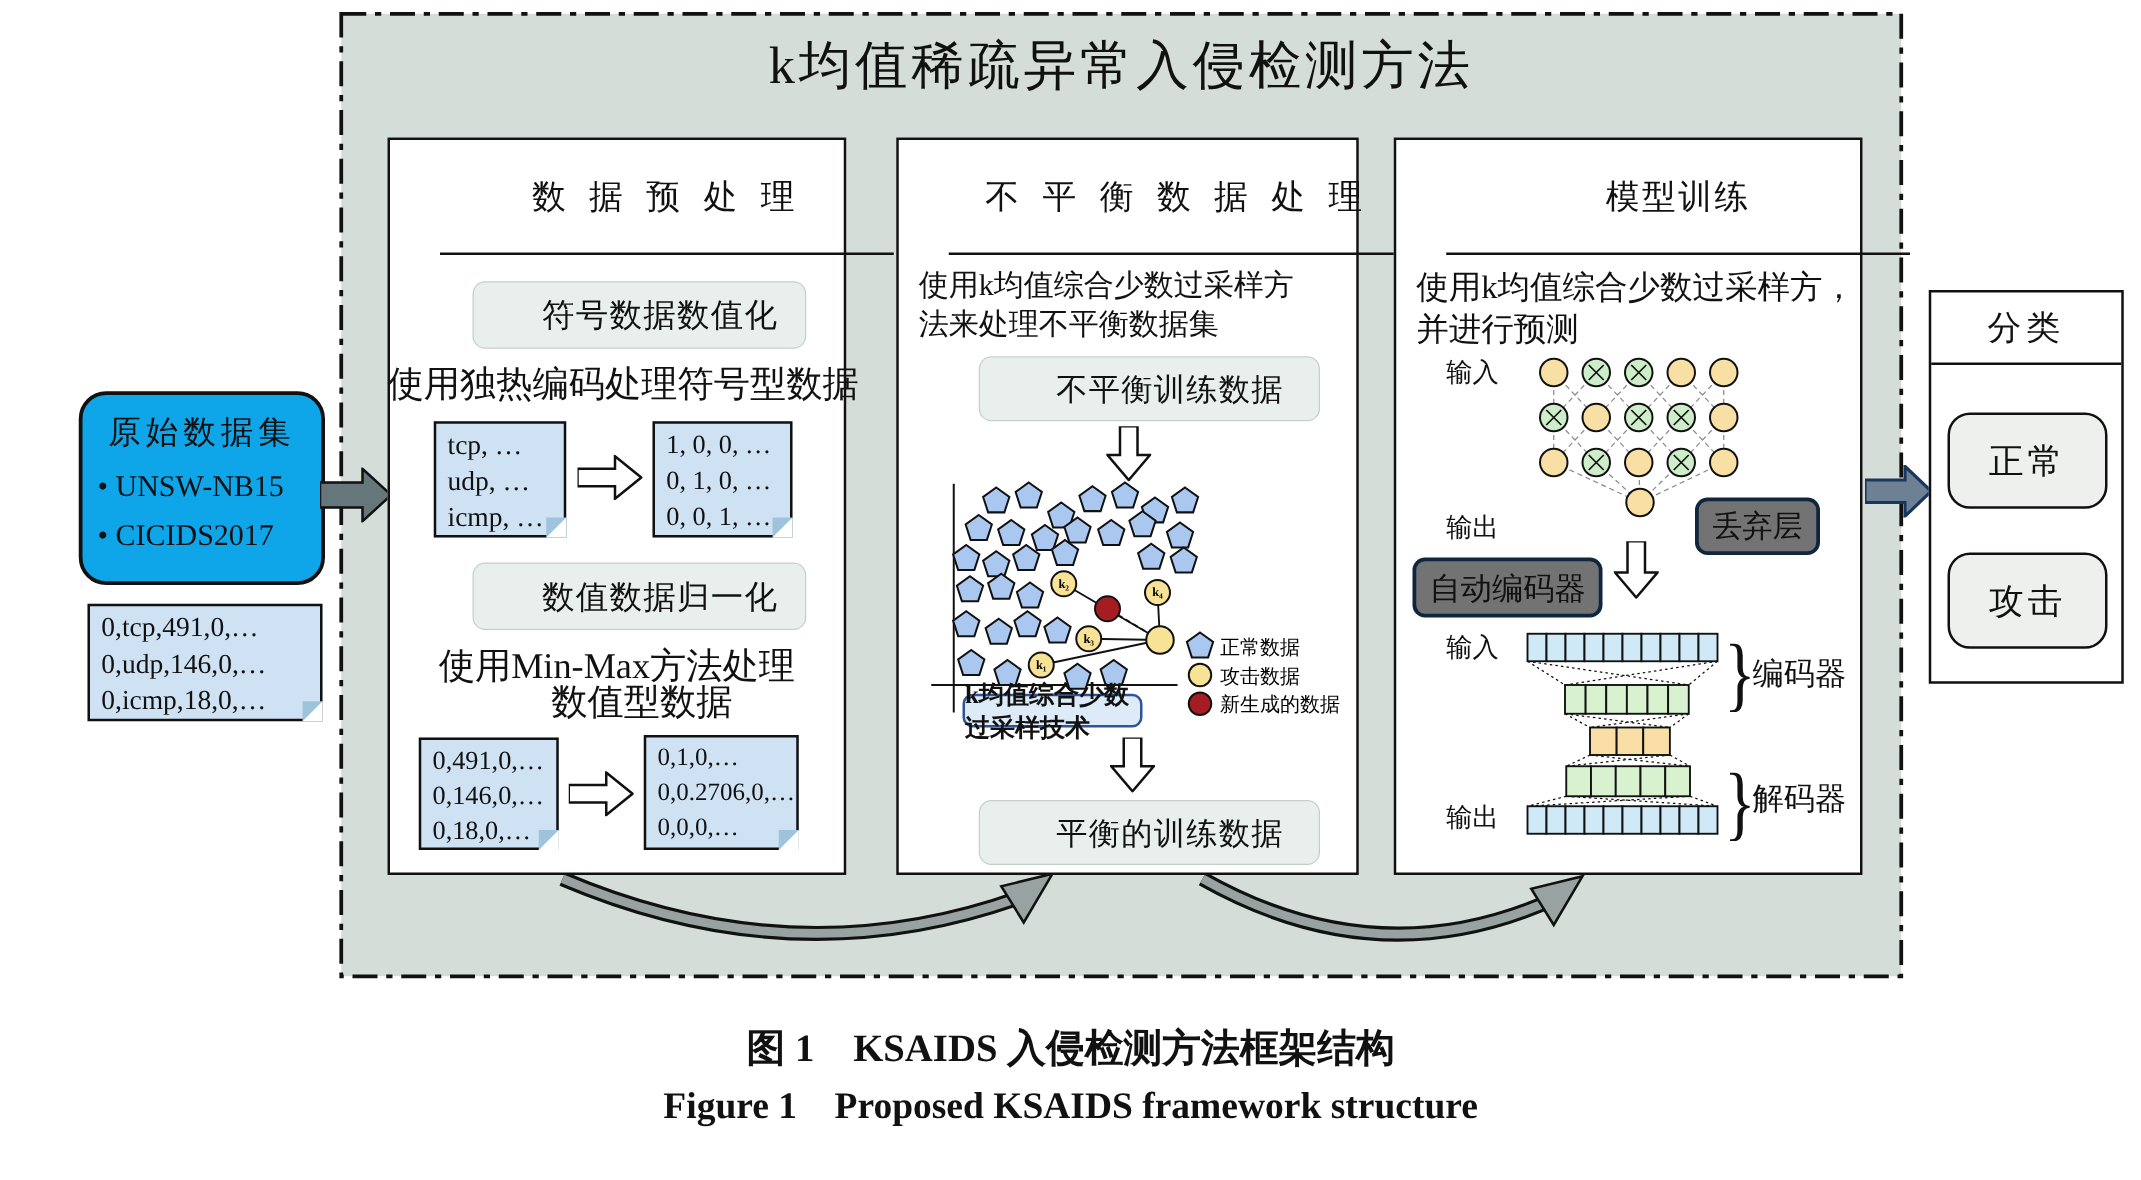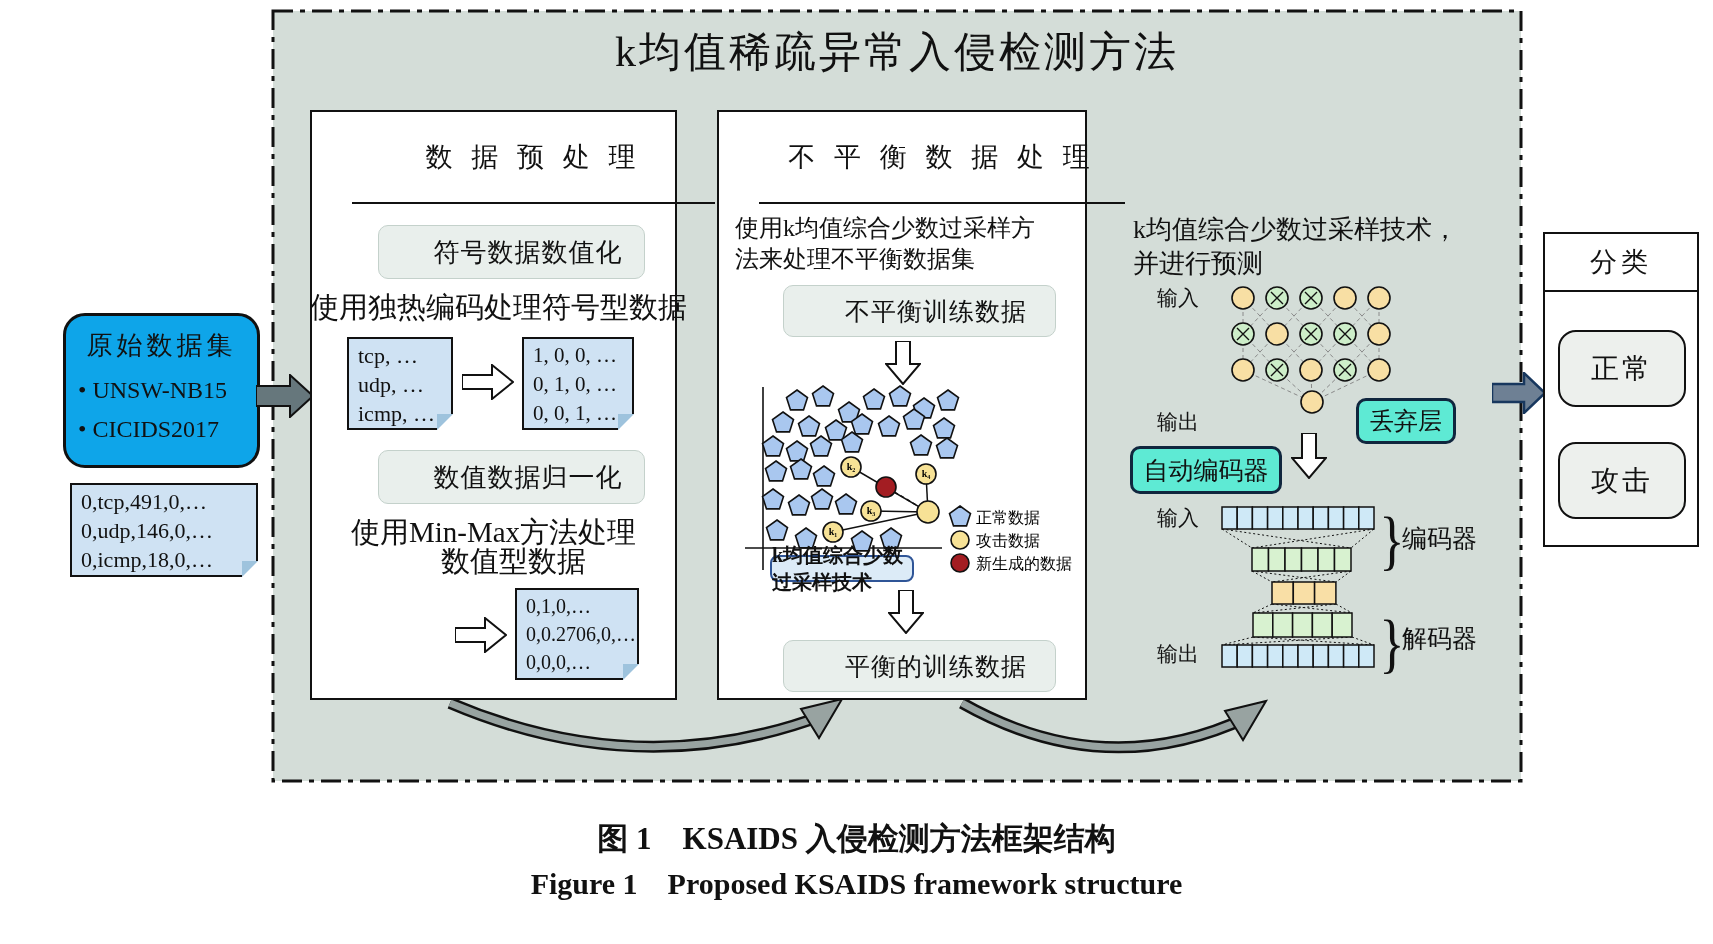--- a/index.html
+++ b/index.html
@@ -5,21 +5,21 @@
   html,body{margin:0;padding:0;background:#fff;}
   #stage{position:relative;width:1713px;height:944px;background:#fff;overflow:hidden;
          font-family:"Liberation Serif","DejaVu Serif",serif;color:#111;}
   .abs{position:absolute;}
   .panel{position:absolute;top:110px;height:590px;background:#fff;border:2.5px solid #111;box-sizing:border-box;}
   .panel-header{position:absolute;left:0;top:0;width:100%;height:92px;border-bottom:2.5px solid #111;
                 box-sizing:border-box;display:flex;align-items:center;justify-content:center;
                 font-size:27px;letter-spacing:6px;margin-left:40px;}
   .pill{position:absolute;background:#e9efec;border:1.5px solid #c4d1cb;border-radius:10px;
         display:flex;align-items:center;justify-content:center;font-size:26px;letter-spacing:1px;padding-left:33px;}
-  .kwbox{position:absolute;background:#5eead4;border:3px solid #10263e;border-radius:10px;
+  .kwbox{position:absolute;background:#737373;border:3px solid #10263e;border-radius:10px;
          display:flex;align-items:center;justify-content:center;font-size:25px;}
   .note{position:absolute;background:#cfe2f3;border:2px solid #111;box-sizing:border-box;
         padding:2px 0 0 9px;font-size:21px;line-height:29px;white-space:nowrap;}
   .note::after{content:"";position:absolute;right:-2px;bottom:-2px;width:0;height:0;
         border-top:16px solid #9ec3dd;border-right:16px solid #ffffff;}
   .desc{position:absolute;font-size:29px;white-space:nowrap;}
   .lbl{position:absolute;font-size:21px;white-space:nowrap;}
   .brace{position:absolute;font-size:66px;line-height:70px;font-weight:400;transform:scaleX(0.8);}
   .clsbtn{position:absolute;left:13px;width:128px;height:77px;background:#edf0ed;border:2.5px solid #111;
         border-radius:18px;box-sizing:border-box;display:flex;align-items:center;justify-content:center;
@@ -81,20 +81,25 @@
   <div class="note" style="left:522px;top:337px;width:112px;height:93px;font-size:21px;">
     <div>1, 0, 0, …</div>
     <div>0, 1, 0, …</div>
     <div>0, 0, 1, …</div>
   </div>
 
   <div class="pill" style="left:378px;top:450px;width:232px;height:52px;">数值数据归一化</div>
   <div class="desc" style="left:310px;top:513px;width:367px;text-align:center;">使用Min-Max方法处理</div>
   <div class="desc" style="left:310px;top:542px;width:407px;text-align:center;">数值型数据</div>
 
+  <div class="note" style="left:335px;top:590px;width:112px;height:90px;font-size:21px;line-height:28px;">
+    <div>0,491,0,…</div>
+    <div>0,146,0,…</div>
+    <div>0,18,0,…</div>
+  </div>
   <svg class="abs" style="left:455px;top:617px" width="52" height="36">
     <polygon points="0,11 30,11 30,1 51,18 30,35 30,25 0,25" fill="#fff" stroke="#111" stroke-width="2"></polygon>
   </svg>
   <div class="note" style="left:515px;top:588px;width:124px;height:92px;font-size:20px;line-height:28px;">
     <div>0,1,0,…</div>
     <div>0,0.2706,0,…</div>
     <div>0,0,0,…</div>
   </div>
 
   <div class="panel" style="left:717px;width:370px;">
@@ -176,21 +181,24 @@
   </svg>
 
   <div class="abs" style="left:770px;top:555px;width:144px;height:27px;background:#dcebf7;border:2px solid #2f5597;border-radius:8px;
        box-sizing:border-box;display:flex;align-items:center;justify-content:center;font-size:20px;font-weight:bold;">k均值综合少数过采样技术</div>
 
   <svg class="abs" style="left:888px;top:590px" width="36" height="44">
     <polygon points="11,0 25,0 25,23 35,23 18,43 1,23 11,23" fill="#fff" stroke="#111" stroke-width="2"></polygon>
   </svg>
   <div class="pill" style="left:783px;top:640px;width:238px;height:50px;font-size:25px;">平衡的训练数据</div>
 
-  <div class="desc" style="left:1133px;top:212px;font-size:26px;">k均值综合少数过采样技术，</div>
+  <div class="panel" style="left:1115px;width:375px;">
+    <div class="panel-header" style="letter-spacing:2px;">模型训练</div>
+  </div>
+  <div class="desc" style="left:1133px;top:212px;font-size:26px;">使用k均值综合少数过采样方，</div>
   <div class="desc" style="left:1133px;top:246px;font-size:26px;">并进行预测</div>
 
   <div class="lbl" style="left:1157px;top:284px;">输入</div>
   <div class="lbl" style="left:1157px;top:408px;">输出</div>
 
   <svg class="abs" style="left:1220px;top:280px" width="272" height="140">
     <g stroke="#8a8a8a" stroke-width="1" stroke-dasharray="4 3">
       <line x1="23" y1="18" x2="57" y2="54"></line>
         <line x1="23" y1="18" x2="23" y2="54"></line>
       <line x1="57" y1="18" x2="23" y2="54"></line>

